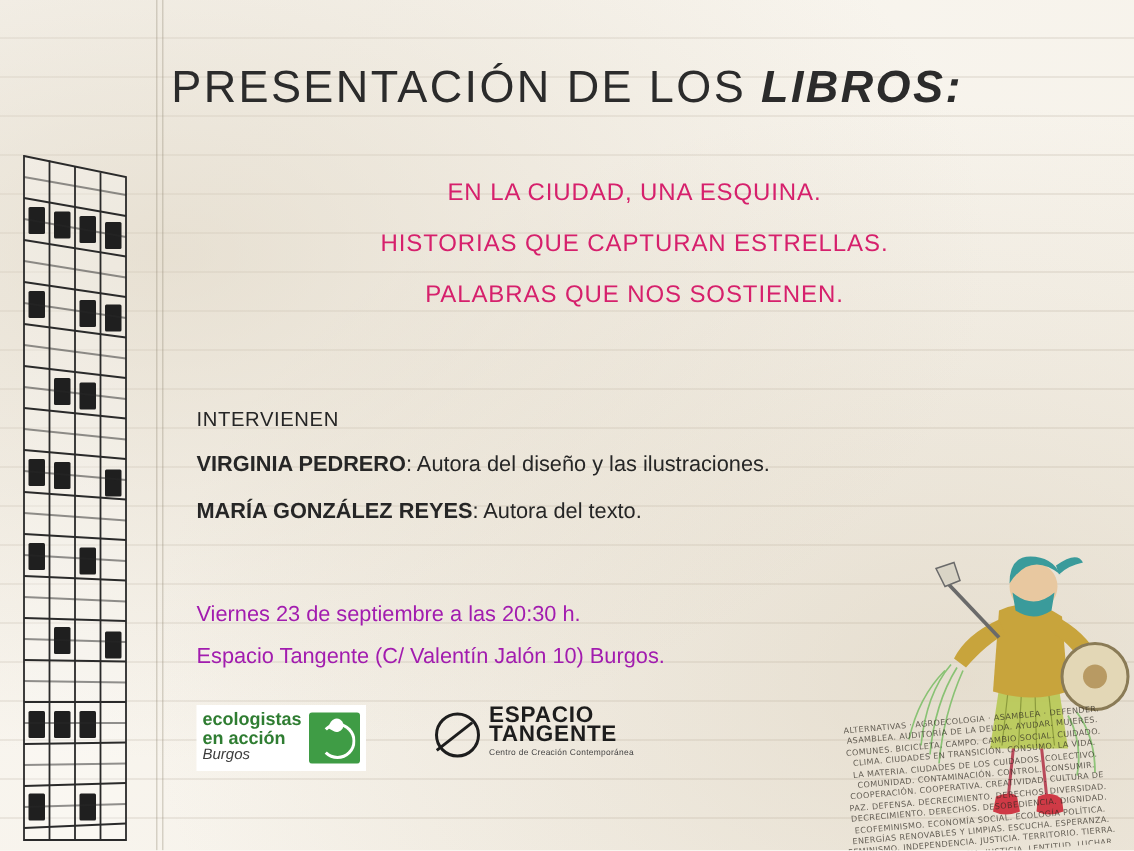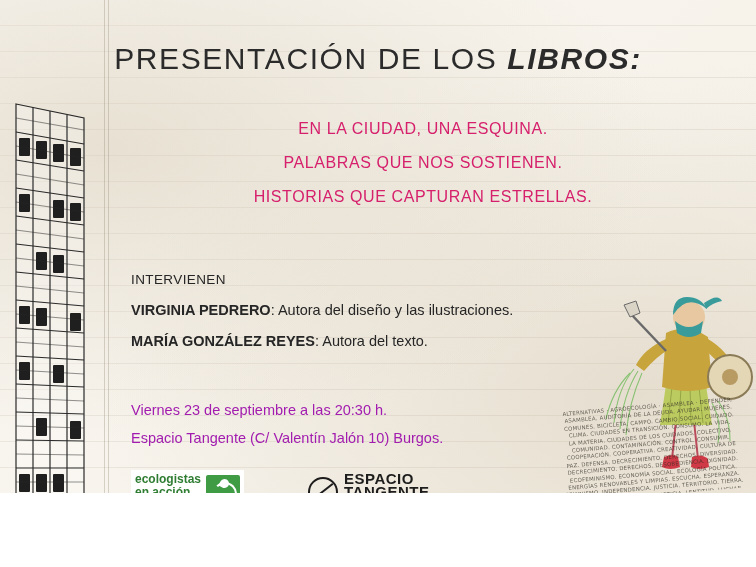--- a/index.html
+++ b/index.html
@@ -6,21 +6,21 @@
     margin: 0;
     padding: 0;
   }
   body {
     font-family: "Liberation Sans", sans-serif;
     background: #ffffff;
   }
   .poster {
     position: relative;
     width: 756px;
-    height: 493px;
+    height: 567px;
     overflow: hidden;
     background: #f6f2ea;
   }
   
   .paper-bg {
     position: absolute;
     inset: 0;
     background-color: #f7f3eb;
     background-image:
       linear-gradient(to bottom, rgba(0,0,0,0) 0px, rgba(0,0,0,0) 25px, rgba(150,140,120,0.20) 25px, rgba(150,140,120,0.20) 26px);
@@ -108,22 +108,22 @@
     font-size: 14.5px;
     line-height: 28px;
   }
 
   
   .logos {
     position: absolute;
     left: 131px;
     top: 470px;
     display: flex;
-    align-items: center;
-    gap: 64px;
+    align-items: flex-start;
+    gap: 46px;
   }
   .logo-eca {
     display: flex;
     align-items: center;
     gap: 5px;
     background: #ffffff;
     padding: 3px 4px;
   }
   .logo-eca .txt {
     color: #2f7d32;
@@ -321,22 +321,22 @@
       </g>
     </svg>
   </div>
 
   <div class="title">
     <span>PRESENTACIÓN DE LOS </span><span class="em">LIBROS:</span>
   </div>
 
   <div class="books">
     <div>EN LA CIUDAD, UNA ESQUINA.</div>
+    <div>HISTORIAS QUE CAPTURAN ESTRELLAS.</div>
     <div>PALABRAS QUE NOS SOSTIENEN.</div>
-    <div>HISTORIAS QUE CAPTURAN ESTRELLAS.</div>
   </div>
 
   <div class="credits">
     <div class="lead">INTERVIENEN</div>
     <div>
       <span class="who">VIRGINIA PEDRERO</span><span>: Autora del diseño y las ilustraciones.</span>
     </div>
     <div>
       <span class="who">MARÍA GONZÁLEZ REYES</span><span>: Autora del texto.</span>
     </div>

